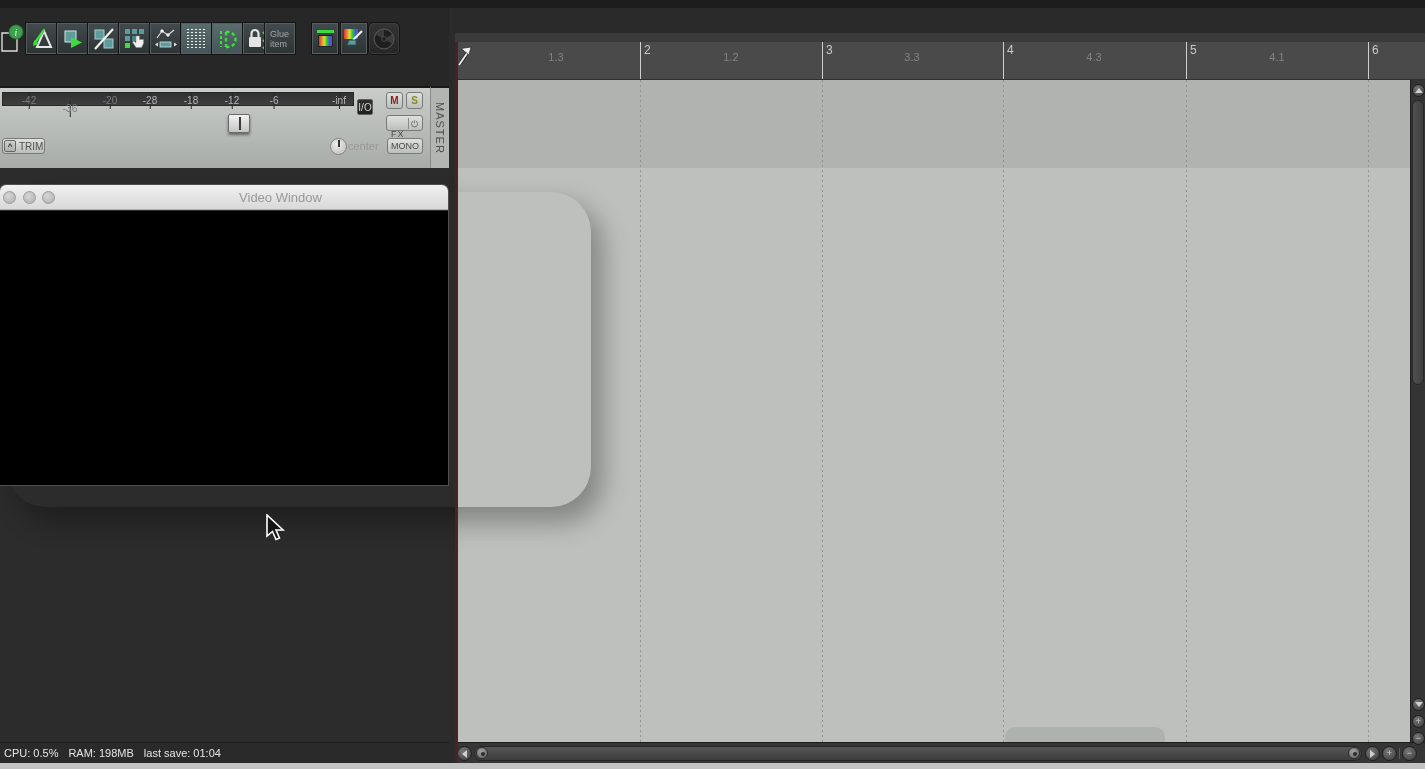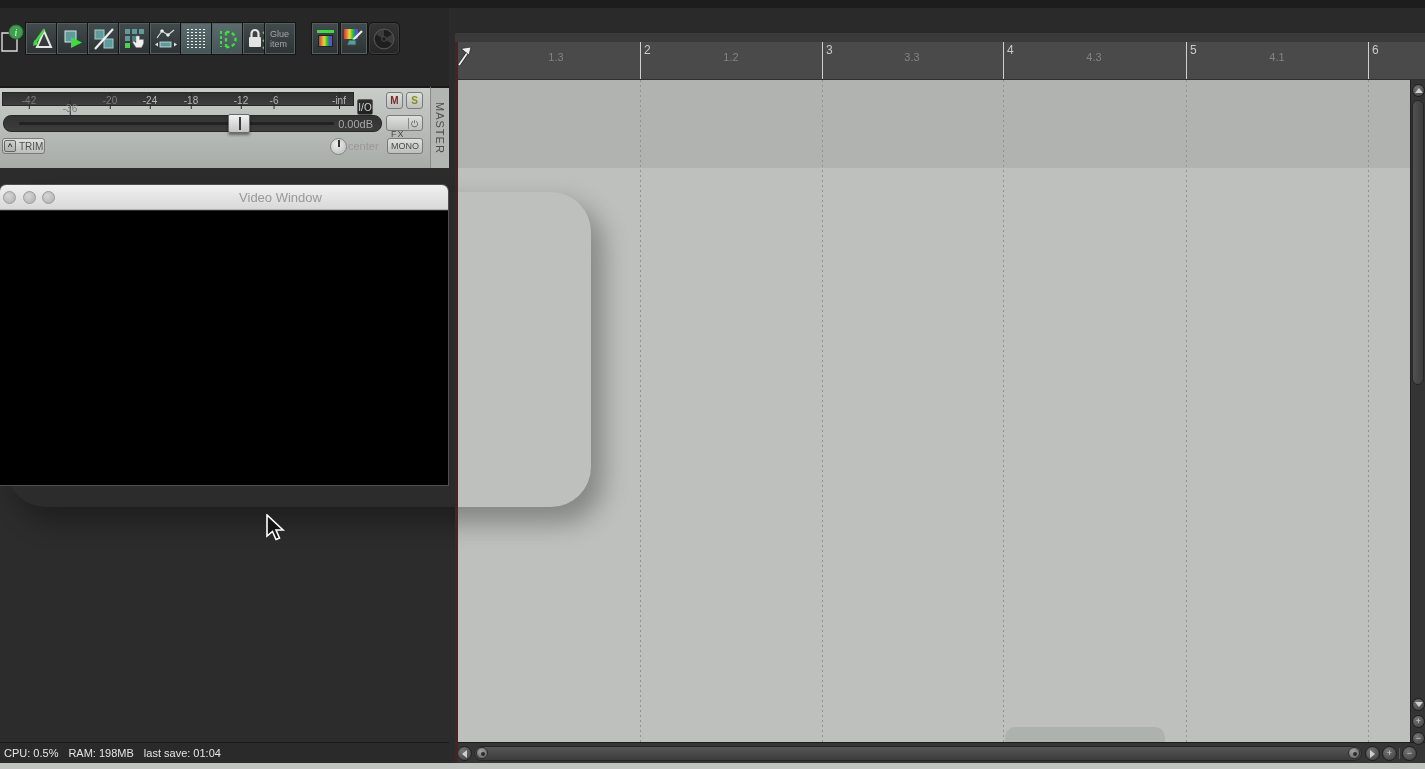--- a/index.html
+++ b/index.html
@@ -233,40 +233,36 @@
       <circle cx="12" cy="12" r="2.4" fill="#1e1e1e" stroke="#565656" stroke-width=".8"></circle>
     </svg>
   </div>
 </div>
 
 <div id="master-panel" class="abs">
   <div id="meter-strip">
       <span class="mlabel dim" style="left: 26px;">-42</span>
       <span class="mlabel dim" style="left: 67px; margin-top: 8px;">-36</span>
       <span class="mlabel dim" style="left: 107px;">-20</span>
-      <span class="mlabel" style="left: 147px;">-24</span>
+      <span class="mlabel" style="left: 147px;">-28</span>
       <span class="mlabel" style="left: 188px;">-18</span>
-      <span class="mlabel" style="left: 238px;">-12</span>
+      <span class="mlabel" style="left: 229px;">-12</span>
       <span class="mlabel" style="left: 271px;">-6</span>
       <span class="mlabel" style="left: 336px;">-inf</span>
     </div>
   <div class="btn-dark" style="left:357px;top:11px;width:16px;height:16px">
     <span>I/O</span>
   </div>
   <div id="btn-mute" class="btn-light" style="left:386px;top:4px;width:17px;height:17px">
     <span>M</span>
   </div>
   <div id="btn-solo" class="btn-light" style="left:406px;top:4px;width:17px;height:17px">
     <span>S</span>
   </div>
 
-  <div id="fader-track">
-    <div id="fader-groove"></div>
-    <div id="volume-readout">0.00dB</div>
-  </div>
   <div id="fader-handle"></div>
   <div class="btn-light" style="left:386px;top:27px;width:37px;height:16px">
     <span style="position:absolute;left:4px;top:13px;letter-spacing:1px">FX</span>
     <span id="fx-divider"></span>
     <span class="power-glyph">⏻</span>
   </div>
 
   <div class="btn-light" id="trim-btn">
     <span id="trim-caret">^</span>
     <span style="font-size:10px;color:#4f4f4f">TRIM</span>

